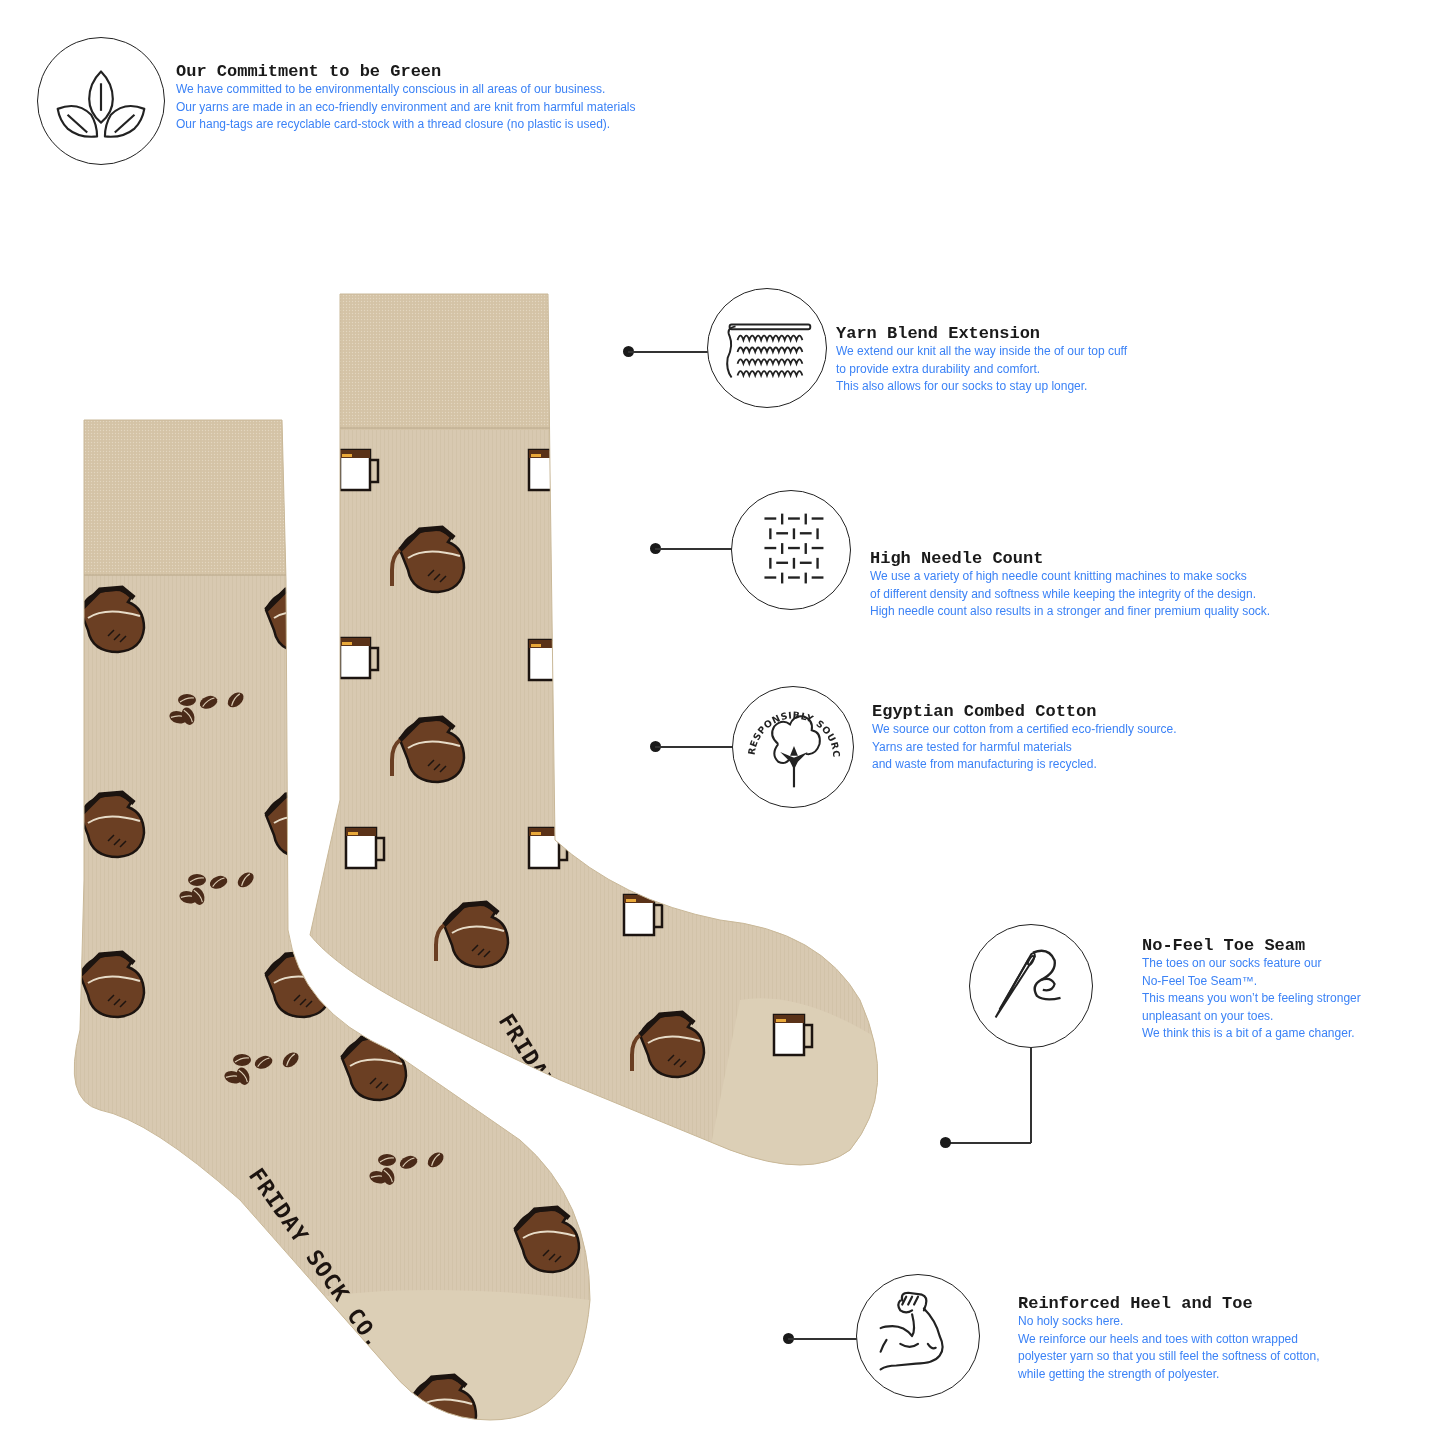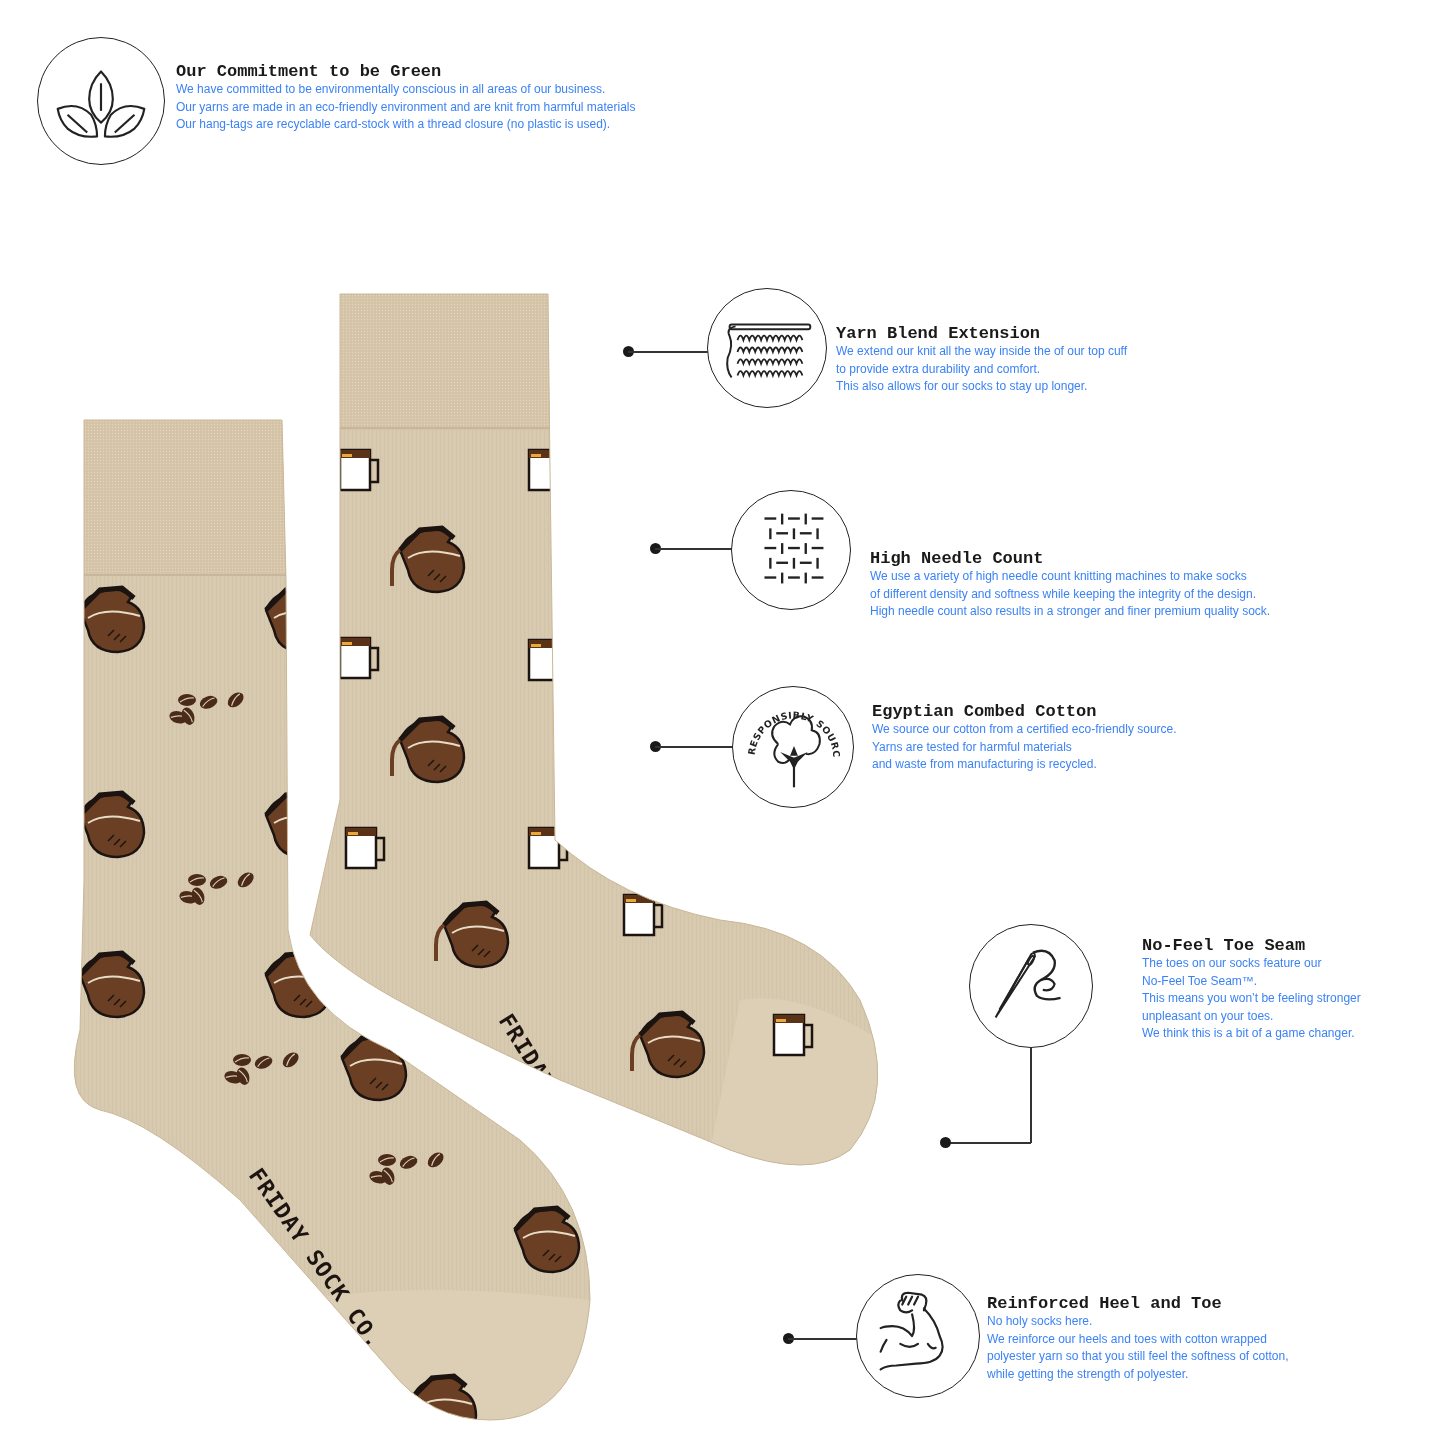--- a/index.html
+++ b/index.html
@@ -251,19 +251,19 @@
       <path d="M44,26 Q40,30 44,36 Q50,40 56,36"></path>
       <path d="M50,22 l-4,8 M56,22 l-4,8 M62,22 l-4,8"></path>
       <path d="M68,34 Q80,46 84,62 Q90,74 84,82 Q78,90 60,90 L40,92 Q30,92 24,96"></path>
       <path d="M56,40 Q60,56 56,62 Q48,52 36,52 Q28,52 24,54"></path>
       <path d="M30,66 Q26,72 24,78"></path>
       <path d="M44,70 Q54,76 62,70"></path>
       <path d="M72,70 Q76,76 80,74"></path>
     </g>
   </svg>
 </div>
-<div class="feature-text" style="left:987px; top:1294px;">
+<div class="feature-text" style="left:1018px; top:1294px;">
   <div class="title">Reinforced Heel and Toe</div>
   <div class="line">No holy socks here.</div>
   <div class="line">We reinforce our heels and toes with cotton wrapped</div>
   <div class="line">polyester yarn so that you still feel the softness of cotton,</div>
   <div class="line">while getting the strength of polyester.</div>
 </div>
 
 </body></html>

